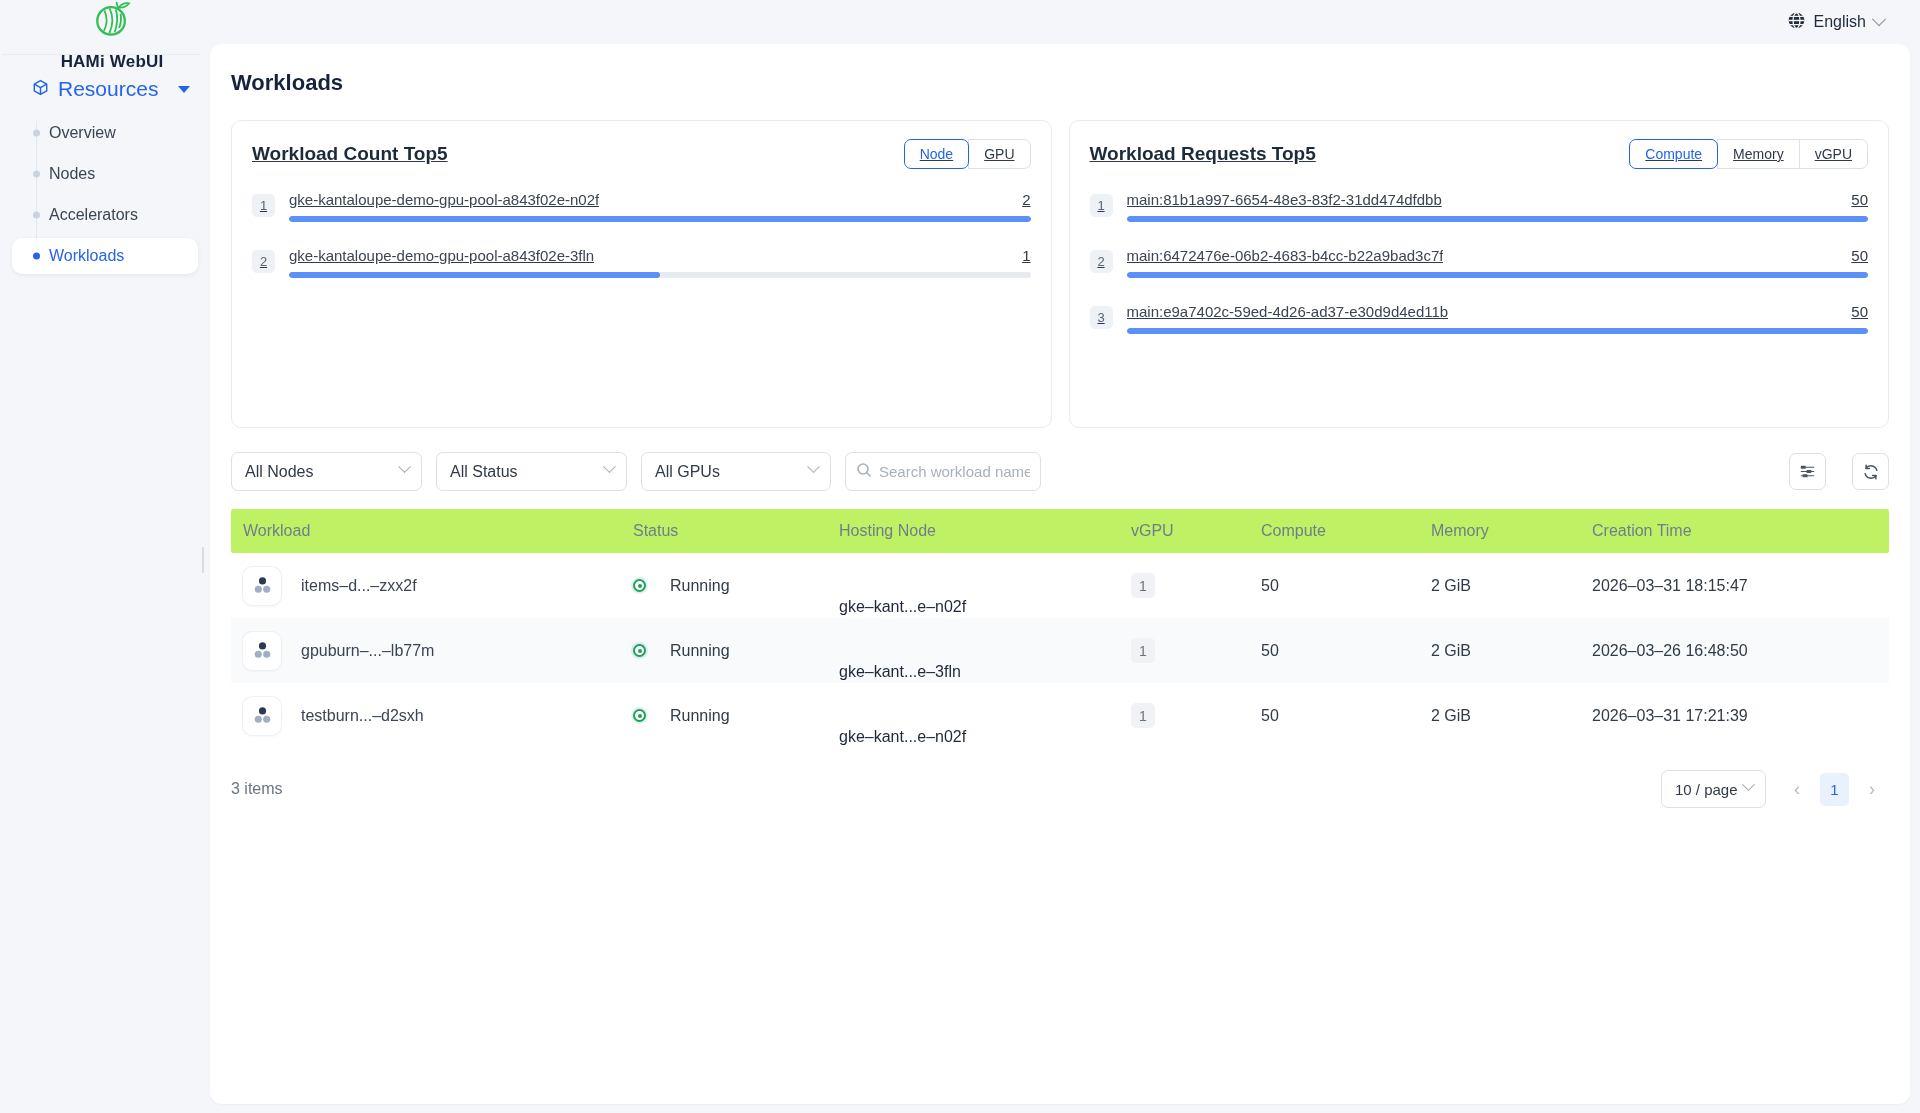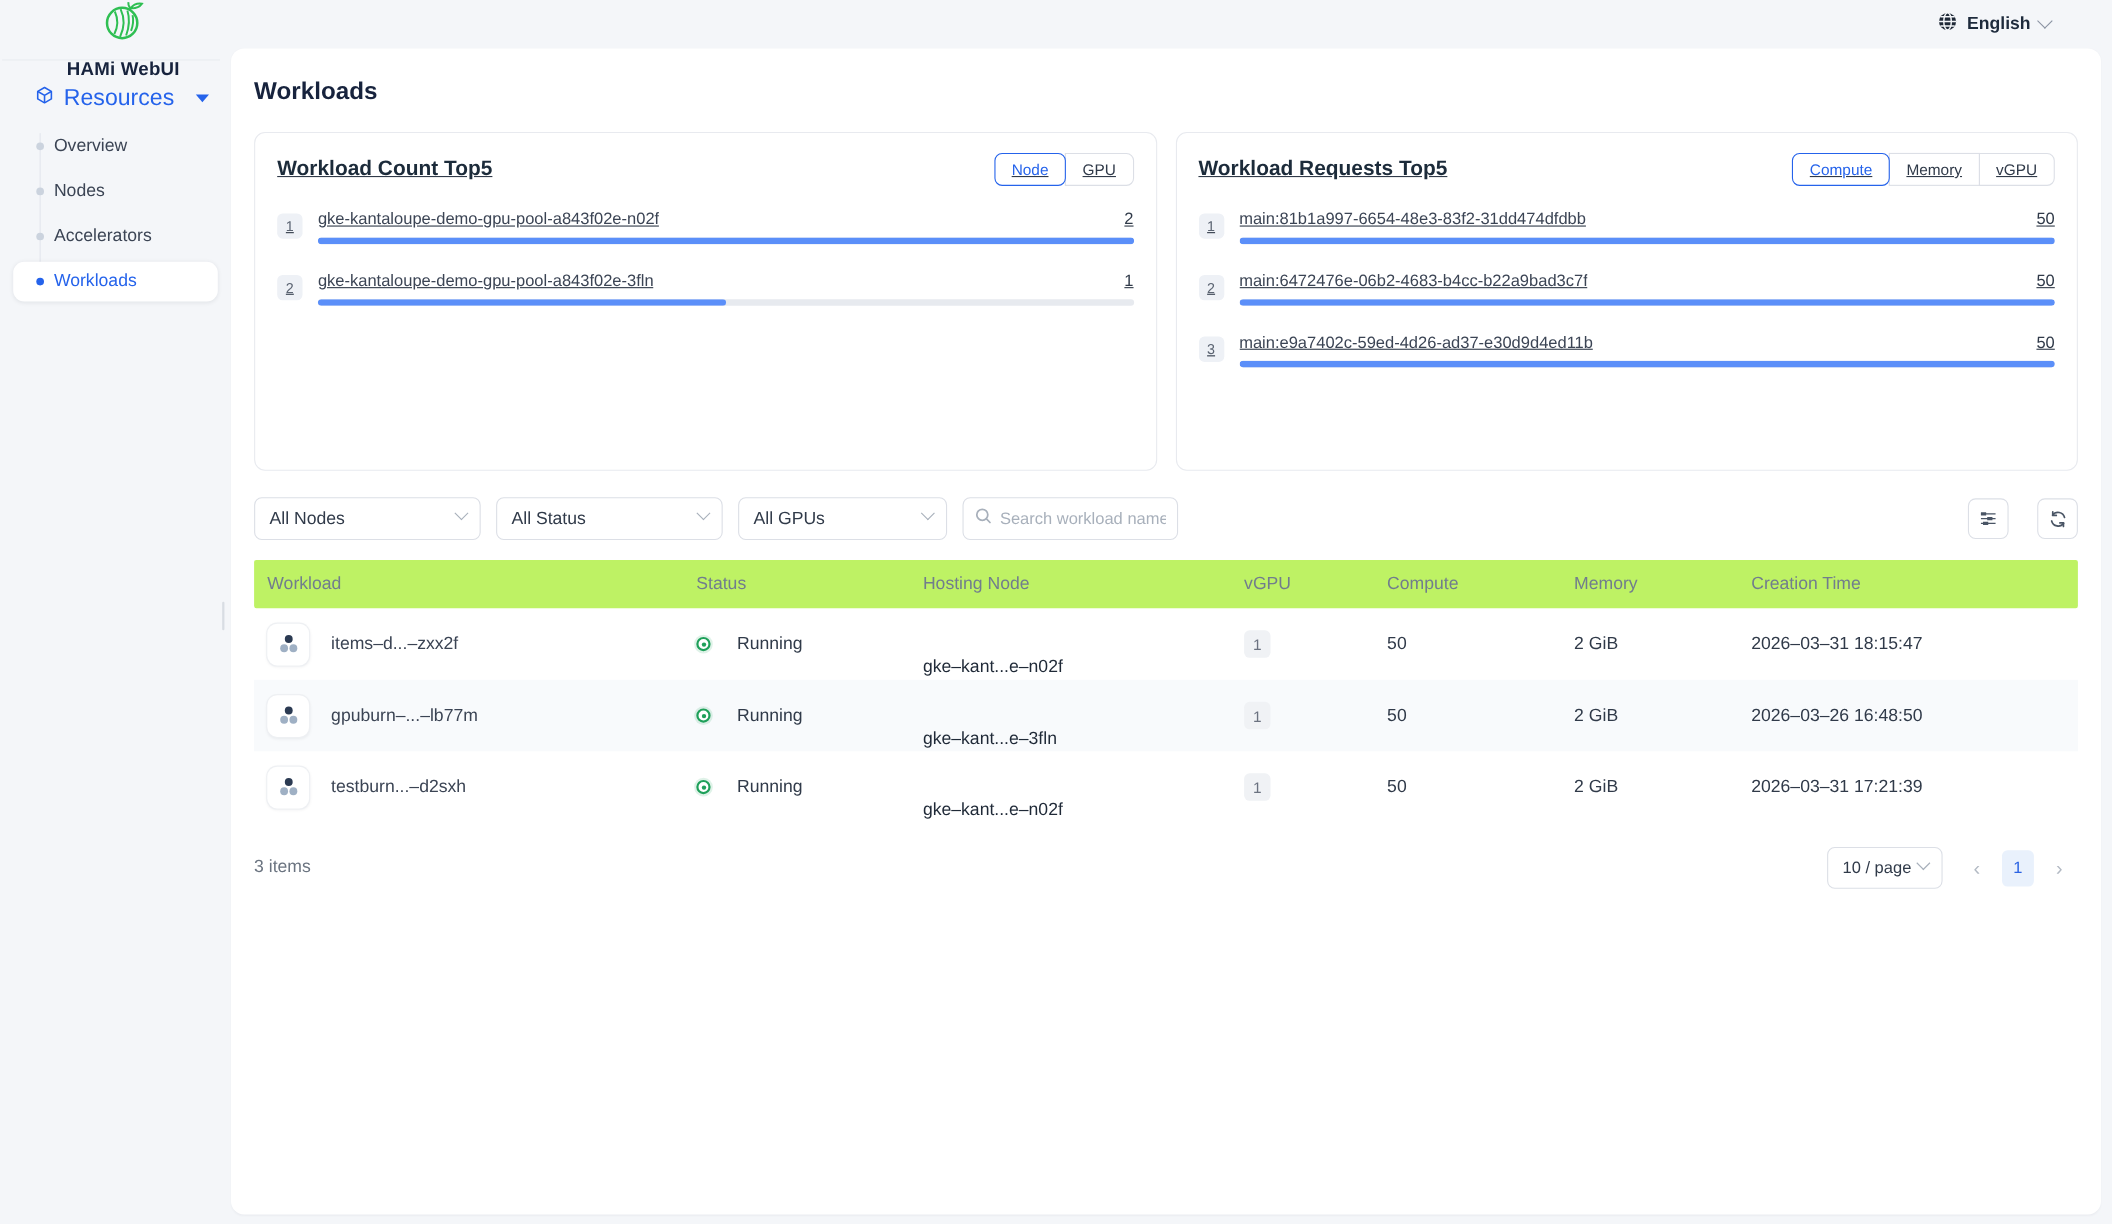--- a/index.html
+++ b/index.html
@@ -27,21 +27,21 @@
                align-items:center; padding-left:37px; border-radius:10px; cursor:pointer;
                font-size:16px; color:#3b4454; }
   .side-item .dot { position:absolute; left:21px; top:50%; transform:translate(0,-50%);
                     width:7px; height:7px; border-radius:50%; background:#cbd3de; }
   .side-item.active { background:#ffffff; color:#2563eb; box-shadow:0 1px 4px rgba(15,23,42,.08); }
   .side-item.active .dot { background:#2563eb; }
 
   
   .main { flex:1; display:flex; flex-direction:column; min-width:0; }
   .topbar { height:44px; display:flex; align-items:center; justify-content:flex-end;
-            padding-right:56px; gap:8px;font-weight:bold; }
+            padding-right:36px; gap:8px; }
   .lang { display:flex; align-items:center; gap:8px; cursor:pointer; }
   .lang-label { font-size:16px; color:#1e2b3c; }
   .chev { width:10px; height:10px; border-right:1.8px solid #8a93a2; border-bottom:1.8px solid #8a93a2;
           transform:rotate(45deg) translate(-2px,-2px); }
   .panel { flex:1; background:#ffffff; border-radius:12px; margin:0 10px 9px 0;
            box-shadow:0 1px 2px rgba(15,23,42,.04); padding:26px 21px 20px 21px; overflow:hidden; }
   .page-title { font-size:22px; font-weight:bold; color:#17233d; margin-bottom:24px; }
 
   
   .cards { display:flex; gap:17px;text-decoration:underline; }
@@ -62,21 +62,21 @@
                 margin-right:14px; margin-top:3px; flex:0 0 23px; }
   .rank-body { flex:1; min-width:0; }
   .rank-line { display:flex; justify-content:space-between; align-items:baseline; }
   .rank-name { font-size:15px; color:#3b4454; white-space:nowrap; overflow:hidden; text-overflow:ellipsis; }
   .rank-value { font-size:15px; color:#303a49; margin-left:12px; }
   .bar-track { margin-top:8px; height:6px; border-radius:3px; background:#e7eaef; overflow:hidden; }
   .bar-fill { height:100%; border-radius:3px; background:#5b8ff9; }
 
   
   .filters { display:flex; align-items:center; gap:14px; margin-top:24px; }
-  .select { width:206px; height:39px; border:1px solid #dcdfe6; border-radius:7px; background:#fff;
+  .select { width:191px; height:39px; border:1px solid #dcdfe6; border-radius:7px; background:#fff;
             display:flex; align-items:center; justify-content:space-between; padding:0 12px 0 13px;
             font-size:16px; color:#303a49; cursor:pointer; }
   .select .chev { width:9px; height:9px; border-color:#a8b0bb; margin-top:-4px; }
   .search-box { width:196px; height:39px; border:1px solid #dcdfe6; border-radius:7px; background:#fff;
                 display:flex; align-items:center; padding:0 10px; gap:7px; }
   .search-box input { border:none; outline:none; width:100%; font-size:15px; color:#303a49;
                       font-family:inherit; background:transparent; }
   .search-box input::placeholder { color:#a8b0bb; }
   .filters-spacer { flex:1; }
   .icon-btn { width:37px; height:37px; border:1px solid #dcdfe6; border-radius:7px; background:#fff;

